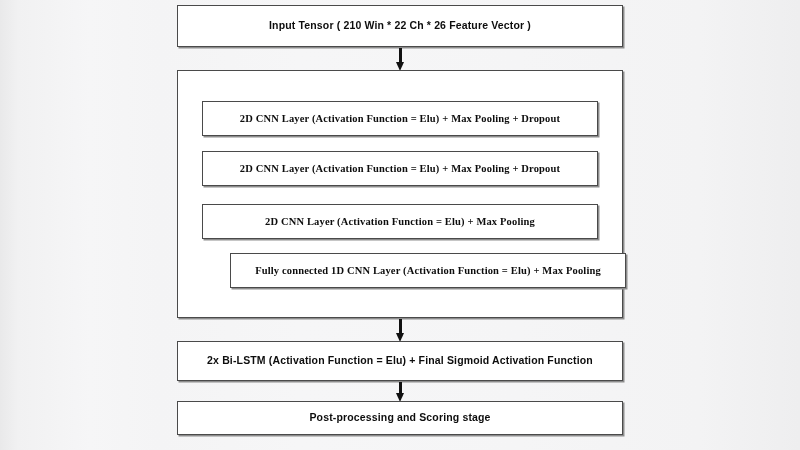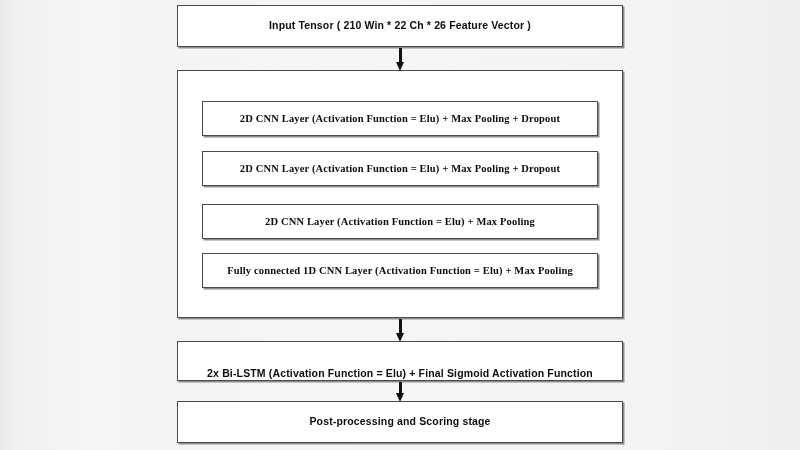--- a/index.html
+++ b/index.html
@@ -73,35 +73,34 @@
   }
 
   .inner {
     left: 24px;
     width: 396px;
     height: 35px;
   }
   #cnn-1 { top: 30px; }
   #cnn-2 { top: 80px; }
   #cnn-3 { top: 133px; }
-  #cnn-4 { top: 182px; }
+  #cnn-4 { top: 182px; margin-left: 28px; }
 
   #lstm-box {
     left: 177px;
     top: 341px;
     width: 446px;
     height: 40px;
-    align-items: flex-end;
   }
 
   #post-box {
     left: 177px;
     top: 401px;
     width: 446px;
-    height: 42px;
+    height: 34px;
   }
 
   
   .arrow {
     position: absolute;
     left: 396px;
     width: 9px;
   }
   .arrow .shaft {
     position: absolute;

